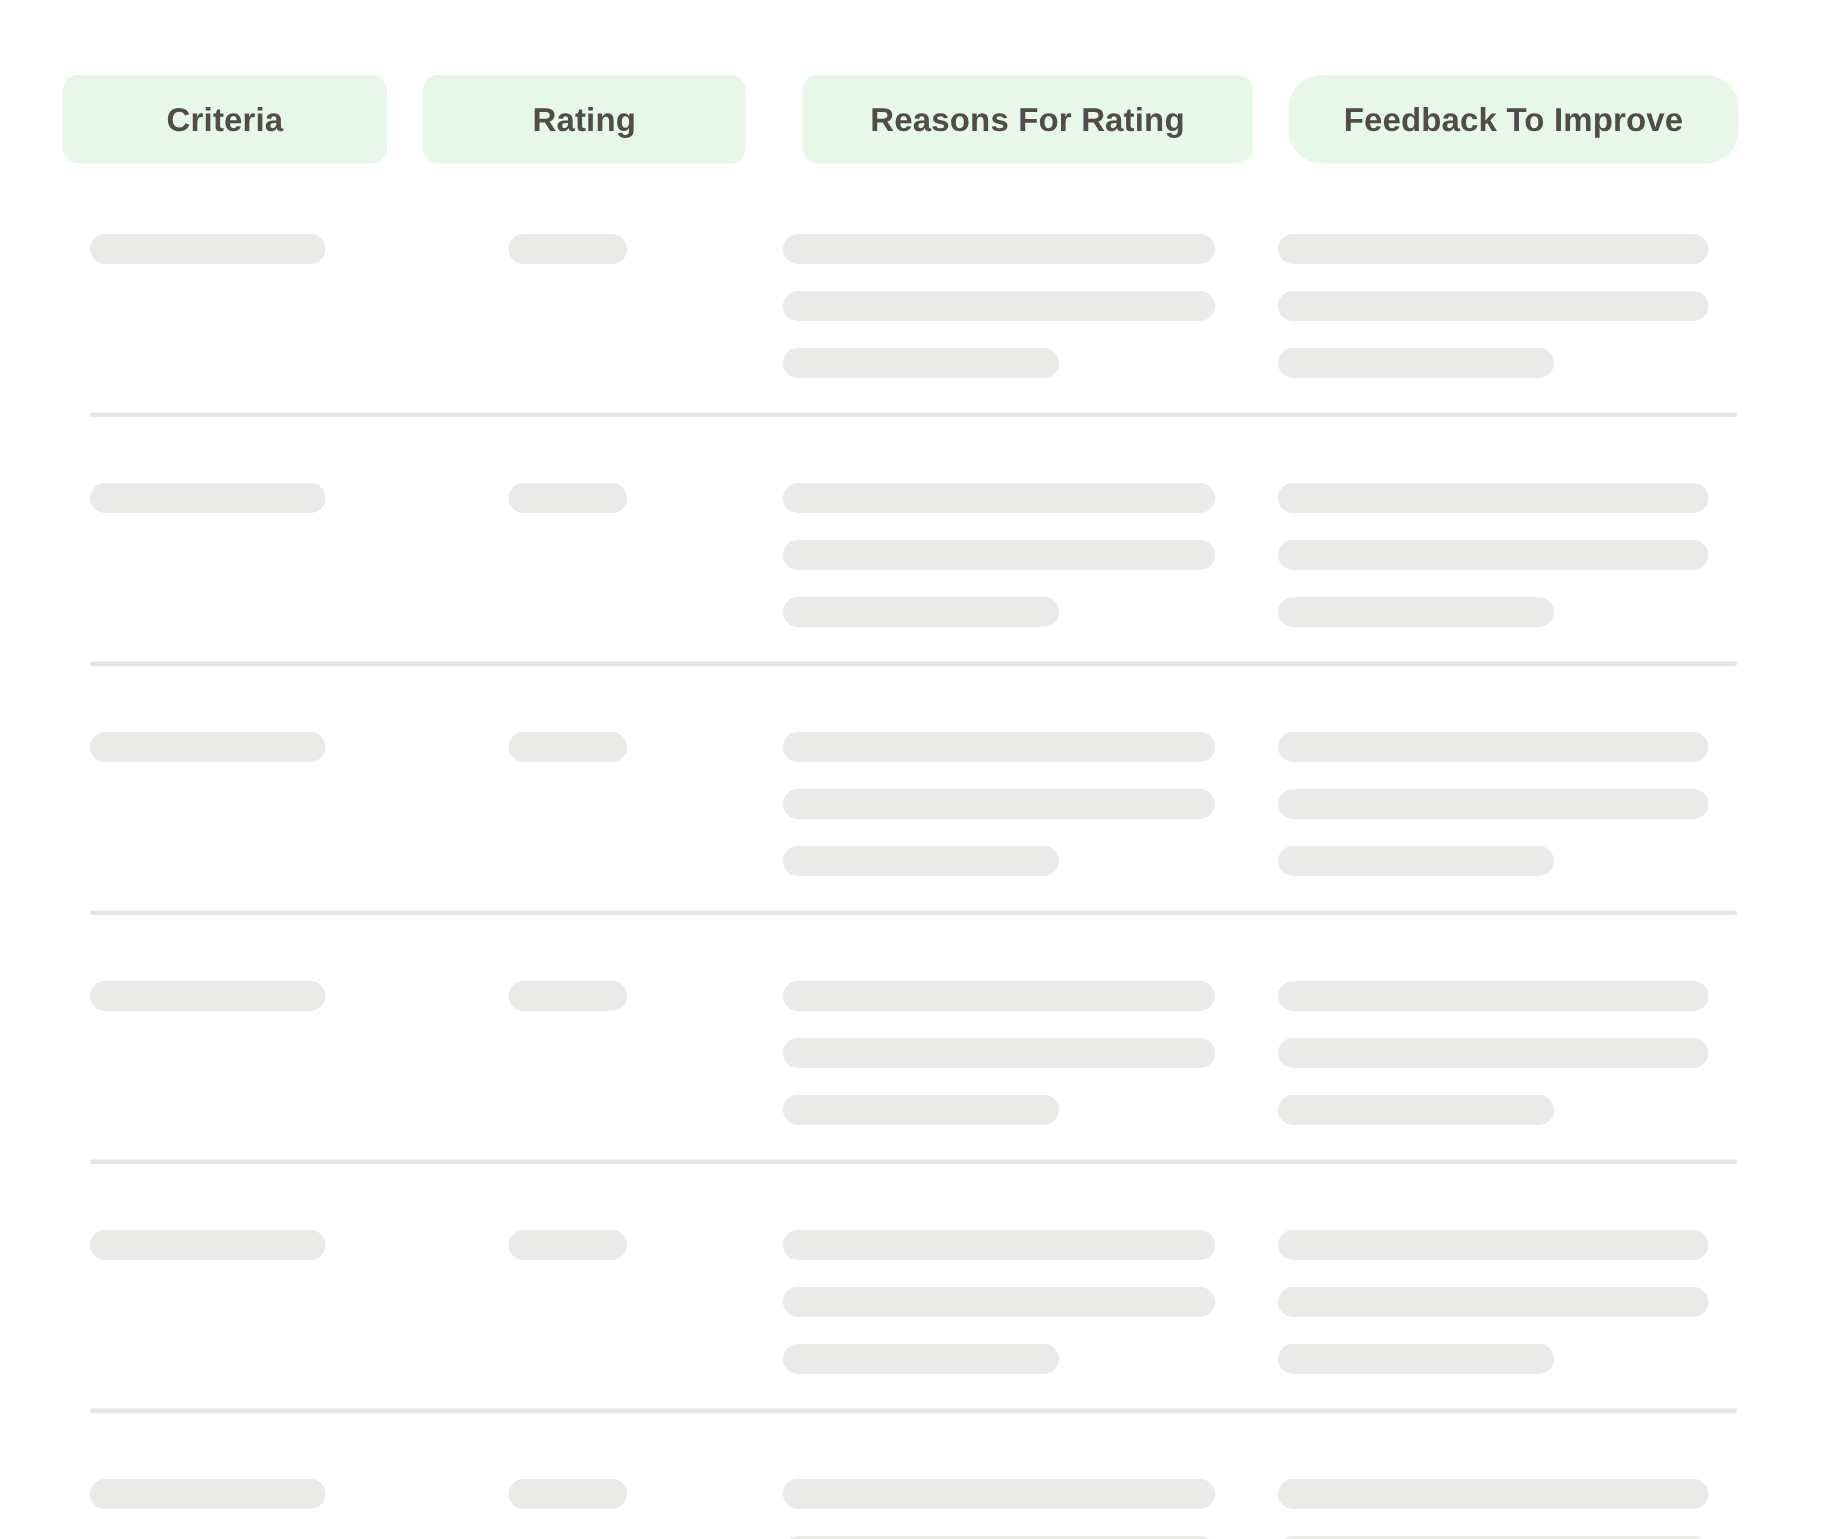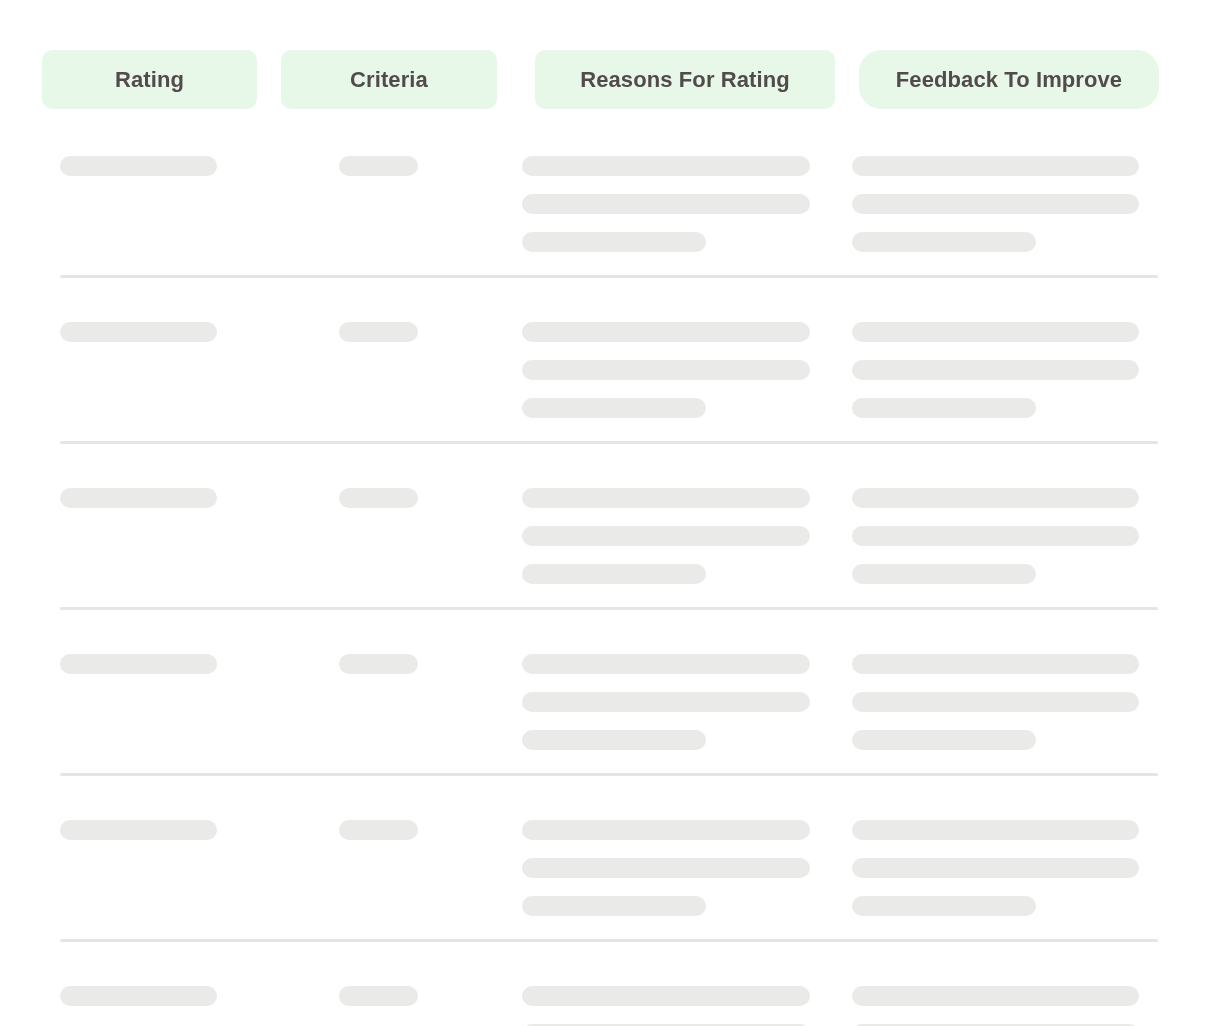--- a/index.html
+++ b/index.html
@@ -109,28 +109,28 @@
   .sk-bar:last-child { margin-bottom: 0; }
   .sk-bar.short { width: 64%; }
 </style>
 </head>
 <body>
 
 <div class="page">
 
   <div class="header-row">
 
+    <div class="header-chip col-criteria">
+      <span class="header-label">Criteria</span>
+    </div>
+
     <div class="header-chip col-rating">
       <span class="header-label">Rating</span>
     </div>
 
-    <div class="header-chip col-criteria">
-      <span class="header-label">Criteria</span>
-    </div>
-
     <div class="header-chip col-reasons">
       <span class="header-label">Reasons For Rating</span>
     </div>
 
     <div class="header-chip col-feedback">
       <span class="header-label">Feedback To Improve</span>
     </div>
 
   </div>
 

